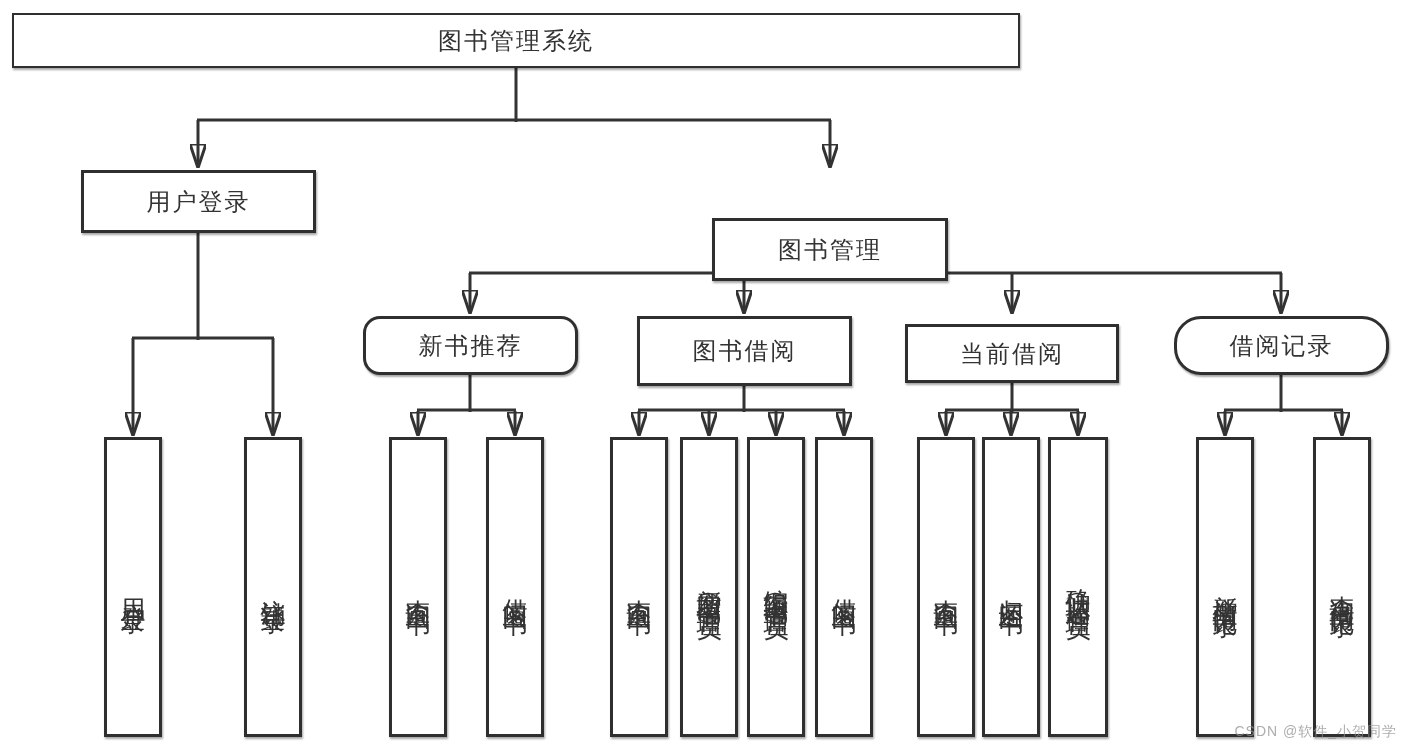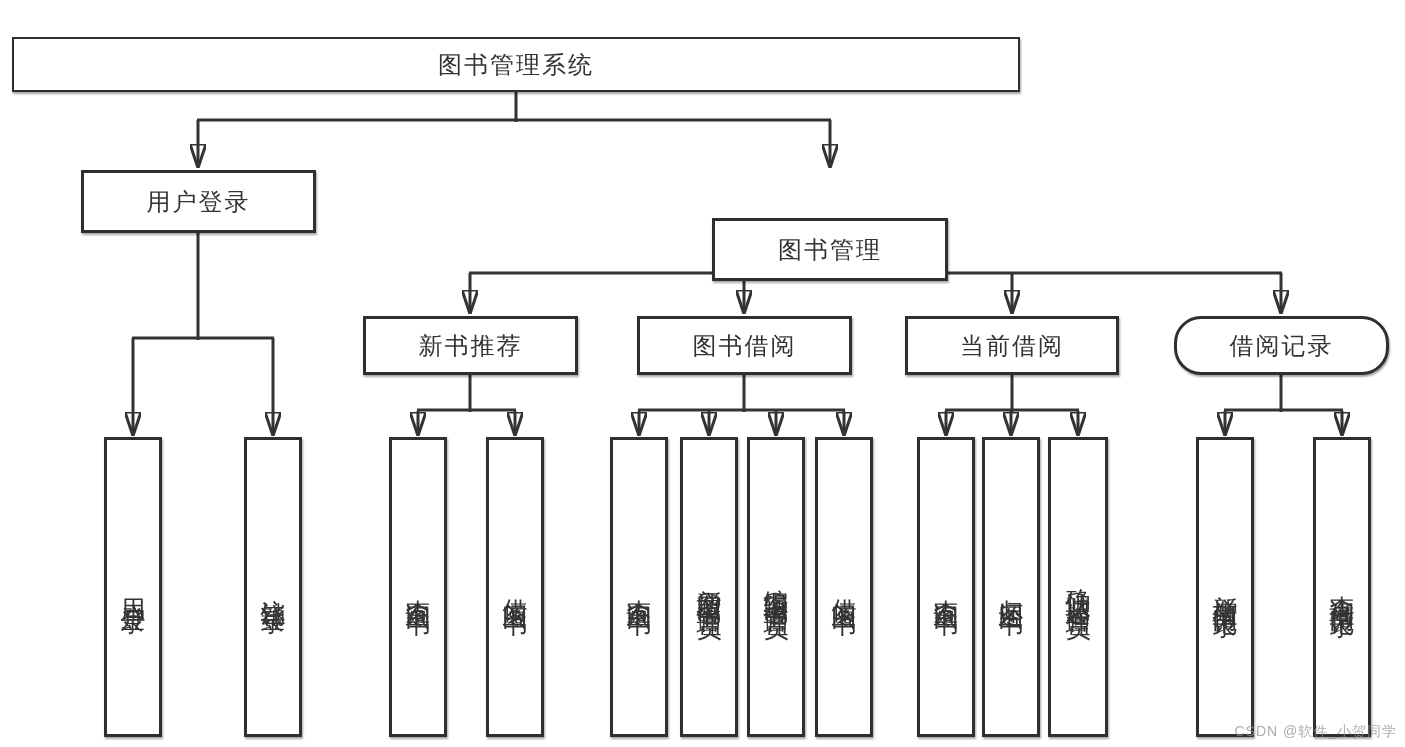--- a/index.html
+++ b/index.html
@@ -108,38 +108,38 @@
       <path d="M1078,411 V435" marker-end="url(#arrow)"></path>
     </g>
 
     <g>
       <path d="M1281,375 V412 M1224,410 H1343"></path>
       <path d="M1225,411 V435" marker-end="url(#arrow)"></path>
       <path d="M1342,411 V435" marker-end="url(#arrow)"></path>
     </g>
   </svg>
 
-  <div class="node root" style="left:12px; top:13px; width:1008px; height:55px;margin-top:24px;">
+  <div class="node root" style="left:12px; top:13px; width:1008px; height:55px;">
     <span class="lbl">图书管理系统</span>
   </div>
 
   <div class="node" style="left:81px; top:170px; width:235px; height:63px;">
     <span class="lbl">用户登录</span>
   </div>
   <div class="node" style="left:712px; top:170px; width:236px; height:63px;margin-top:48px;">
     <span class="lbl">图书管理</span>
   </div>
 
-  <div class="node" style="left:363px; top:316px; width:215px; height:59px;">
+  <div class="node" style="left:363px; top:316px; width:215px; height:59px;border-radius:17px;">
     <span class="lbl">新书推荐</span>
   </div>
-  <div class="node" style="left:637px; top:316px; width:215px; height:59px;">
+  <div class="node" style="left:637px; top:316px; width:215px; height:70px;">
     <span class="lbl">图书借阅</span>
   </div>
-  <div class="node" style="left:905px; top:316px; width:214px; height:59px;justify-content:center;">
+  <div class="node" style="left:905px; top:324px; width:214px; height:59px;justify-content:center;">
     <span class="lbl">当前借阅</span>
   </div>
   <div class="node" style="left:1174px; top:316px; width:215px; height:59px;border-radius:27px;">
     <span class="lbl">借阅记录</span>
   </div>
 
   <div class="node v" style="left:104px; top:437px; width:58px; height:300px;">
     <span class="lbl">用户登录</span>
   </div>
   <div class="node v" style="left:244px; top:437px; width:58px; height:300px;">

